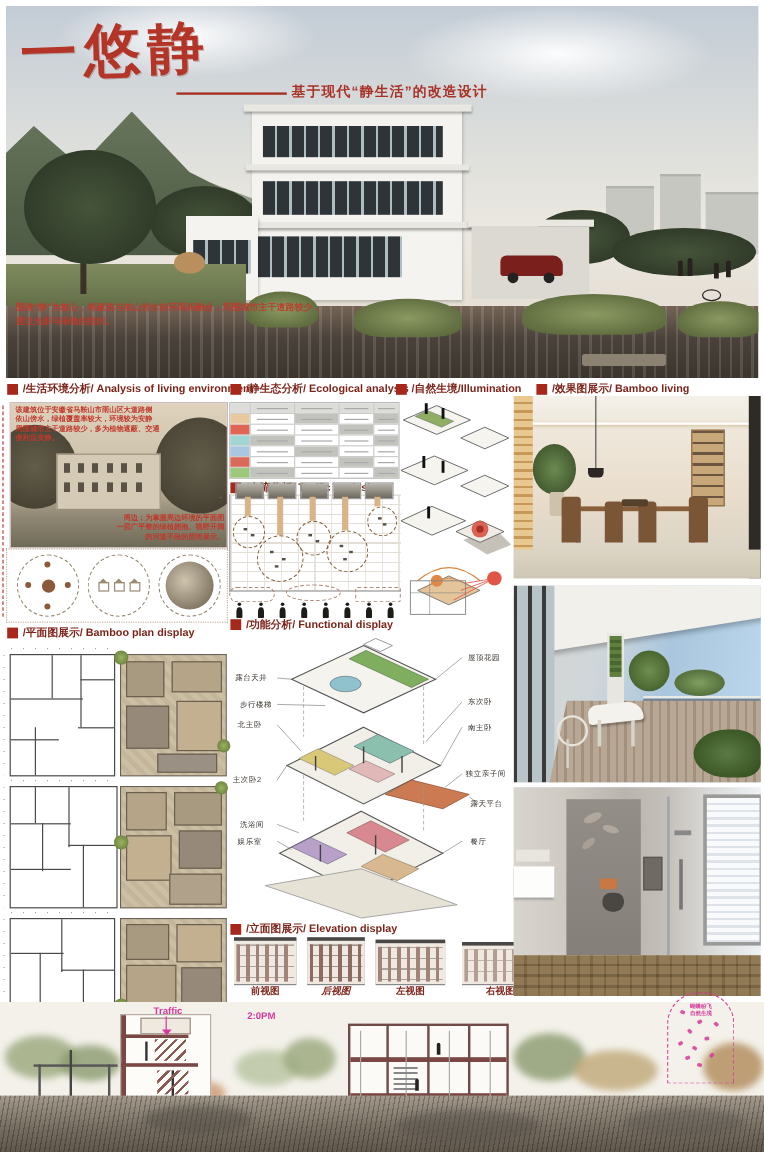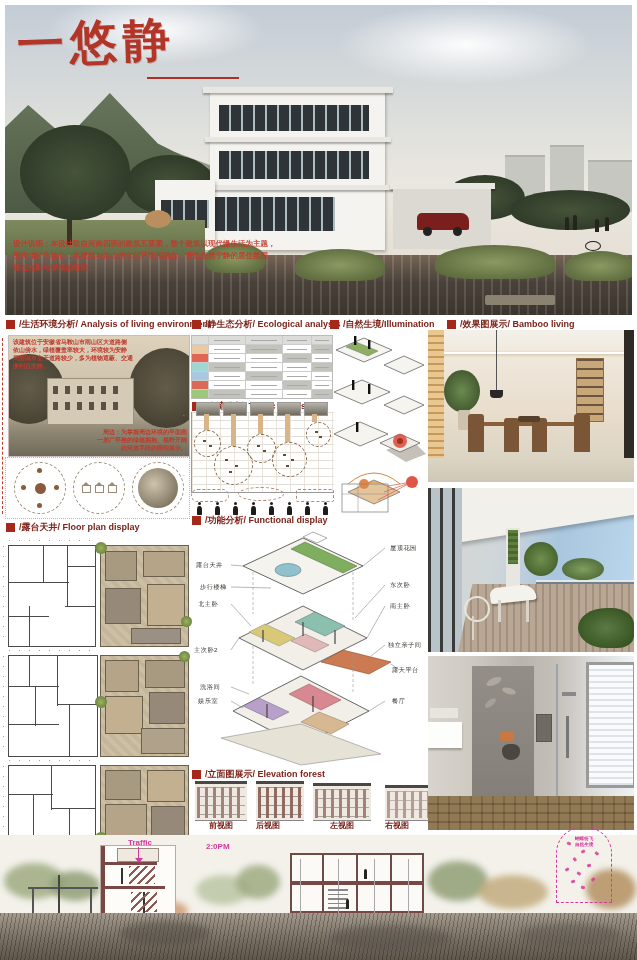--- a/index.html
+++ b/index.html
@@ -152,23 +152,23 @@
         <div class="refl"></div>
       </div>
     <div class="a reed" style="left:200px;top:238px;width:60px;height:30px;"></div>
     <div class="a reed" style="left:290px;top:244px;width:90px;height:32px;"></div>
     <div class="a reed" style="left:430px;top:240px;width:120px;height:34px;"></div>
     <div class="a reed" style="left:560px;top:246px;width:70px;height:30px;"></div>
     <div class="a" style="left:480px;top:290px;width:70px;height:10px;background:#8c8272;border-radius:2px;"></div>
 
     <div class="a" id="title">一悠静</div>
     <div class="a" id="subtitle-line"></div>
-
-    <div class="a dnote" style="left:8px;top:233px;">设计说明：本设计取自河南四班的建筑五要素，整个建筑以现代慢生活为主题，</div>
-    <div class="a dnote" style="left:8px;top:245px;">围绕“静”为核心，将建筑与依山傍水的环境相融合，营造悠然宁静的居住氛围，</div>
+    <div class="a" id="subtitle">基于现代“静生活”的改造设计</div>
+
+    <div class="a dnote" style="left:8px;top:245px;">围绕“静”为核心，将建筑与依山傍水的环境相融合，周围城市主干道路较少，</div>
     <div class="a dnote" style="left:8px;top:257px;">通过光影与绿植的组织。</div>
   </div>
 
   <div class="hdr" style="left:6px;top:318px;">
     <span class="sq"></span>
     <span class="t">/生活环境分析/ Analysis of living environment</span>
   </div>
   <div class="hdr" style="left:192px;top:318px;">
     <span class="sq"></span>
     <span class="t">/静生态分析/ Ecological analysis</span>
@@ -212,21 +212,21 @@
       <div class="hut" style="left:34px;top:22px;"></div>
     </div>
     <div class="dcirc" style="left:126px;top:4px;">
       <div style="position:absolute;left:5px;top:5px;width:40px;height:40px;border-radius:50%;
            background:radial-gradient(circle at 40% 40%,#cfc4ae,#7a705c 80%);"></div>
     </div>
   </div>
 
   <div class="hdr" style="left:6px;top:521px;">
     <span class="sq"></span>
-    <span class="t">/露台天井/ Floor plan display</span>
+    <span class="t">/平面图展示/ Bamboo plan display</span>
   </div>
 
   <div class="cad" style="left:8px;top:545px;width:86px;height:100px;">
     <div class="dim" style="left:0;top:-6px;width:86px;"></div>
       <div class="dimv" style="left:-6px;top:0;height:100px;"></div>
     <div class="w" style="left:0;top:36px;width:60px;height:1.4px;"></div>
     <div class="w" style="left:34px;top:0;width:1.4px;height:36px;"></div>
     <div class="w" style="left:58px;top:20px;width:28px;height:1.4px;"></div>
     <div class="w" style="left:58px;top:0;width:1.4px;height:60px;"></div>
     <div class="w" style="left:20px;top:60px;width:1.4px;height:40px;"></div>
@@ -557,38 +557,38 @@
   <div class="flabel" style="left:198px;top:697px;">娱乐室</div>
   <div class="flabel" style="left:390px;top:544px;">屋顶花园</div>
   <div class="flabel" style="left:390px;top:581px;">东次卧</div>
   <div class="flabel" style="left:390px;top:602px;">南主卧</div>
   <div class="flabel" style="left:388px;top:641px;">独立亲子间</div>
   <div class="flabel" style="left:392px;top:666px;">露天平台</div>
   <div class="flabel" style="left:392px;top:697px;">餐厅</div>
 
   <div class="hdr" style="left:192px;top:768px;">
     <span class="sq"></span>
-    <span class="t">/立面图展示/ Elevation forest</span>
+    <span class="t">/立面图展示/ Elevation display</span>
   </div>
   <div class="elev" style="left:195px;top:781px;width:52px;">
       <div class="egrid"></div>
     </div>
   <div class="elev" style="left:256px;top:781px;width:48px;">
       <div class="egrid" style="opacity:1;"></div>
     </div>
   <div class="elev" style="left:313px;top:783px;width:58px;height:34px;">
       <div class="egrid"></div>
     </div>
   <div class="elev" style="left:385px;top:785px;width:62px;height:32px;">
       <div class="egrid" style="opacity:.6;"></div>
     </div>
   <div class="elabel" style="left:195px;width:52px;">前视图</div>
-  <div class="elabel" style="left:244px;width:48px;">后视图</div>
+  <div class="elabel" style="left:256px;width:48px;font-style:italic;">后视图</div>
   <div class="elabel" style="left:313px;width:58px;">左视图</div>
-  <div class="elabel" style="left:366px;width:62px;">右视图</div>
+  <div class="elabel" style="left:386px;width:62px;">右视图</div>
 
   <div class="render" style="top:330px;height:152px;background:linear-gradient(#f4f1ea 0%,#efe8dc 16%,#e9ddcc 55%,#ded6c6 78%,#d6cfc0 100%);">
     <div class="a" style="left:0;top:22px;width:206px;height:2px;background:#fff;box-shadow:0 1px 3px rgba(200,170,120,.8);"></div>
     <div class="a" style="left:0;top:0;width:16px;height:130px;background:repeating-linear-gradient(#e8c890 0 5px,#c89858 5px 7px);"></div>
     <div class="a" style="left:148px;top:28px;width:26px;height:62px;background:#c8a878;border:1px solid #8a6a48;
          background-image:repeating-linear-gradient(#6b5540 0 2px,transparent 2px 9px);"></div>
     <div class="a" style="left:196px;top:0;width:10px;height:152px;background:#2e2a26;"></div>
     <div class="a" style="left:16px;top:40px;width:36px;height:42px;border-radius:50%;background:radial-gradient(#6b8a50,#42592f 75%);"></div>
     <div class="a" style="left:30px;top:80px;width:12px;height:20px;background:#cfc2ad;border-radius:2px;"></div>
     <div class="a" style="left:68px;top:0;width:1px;height:62px;background:#555;"></div>

